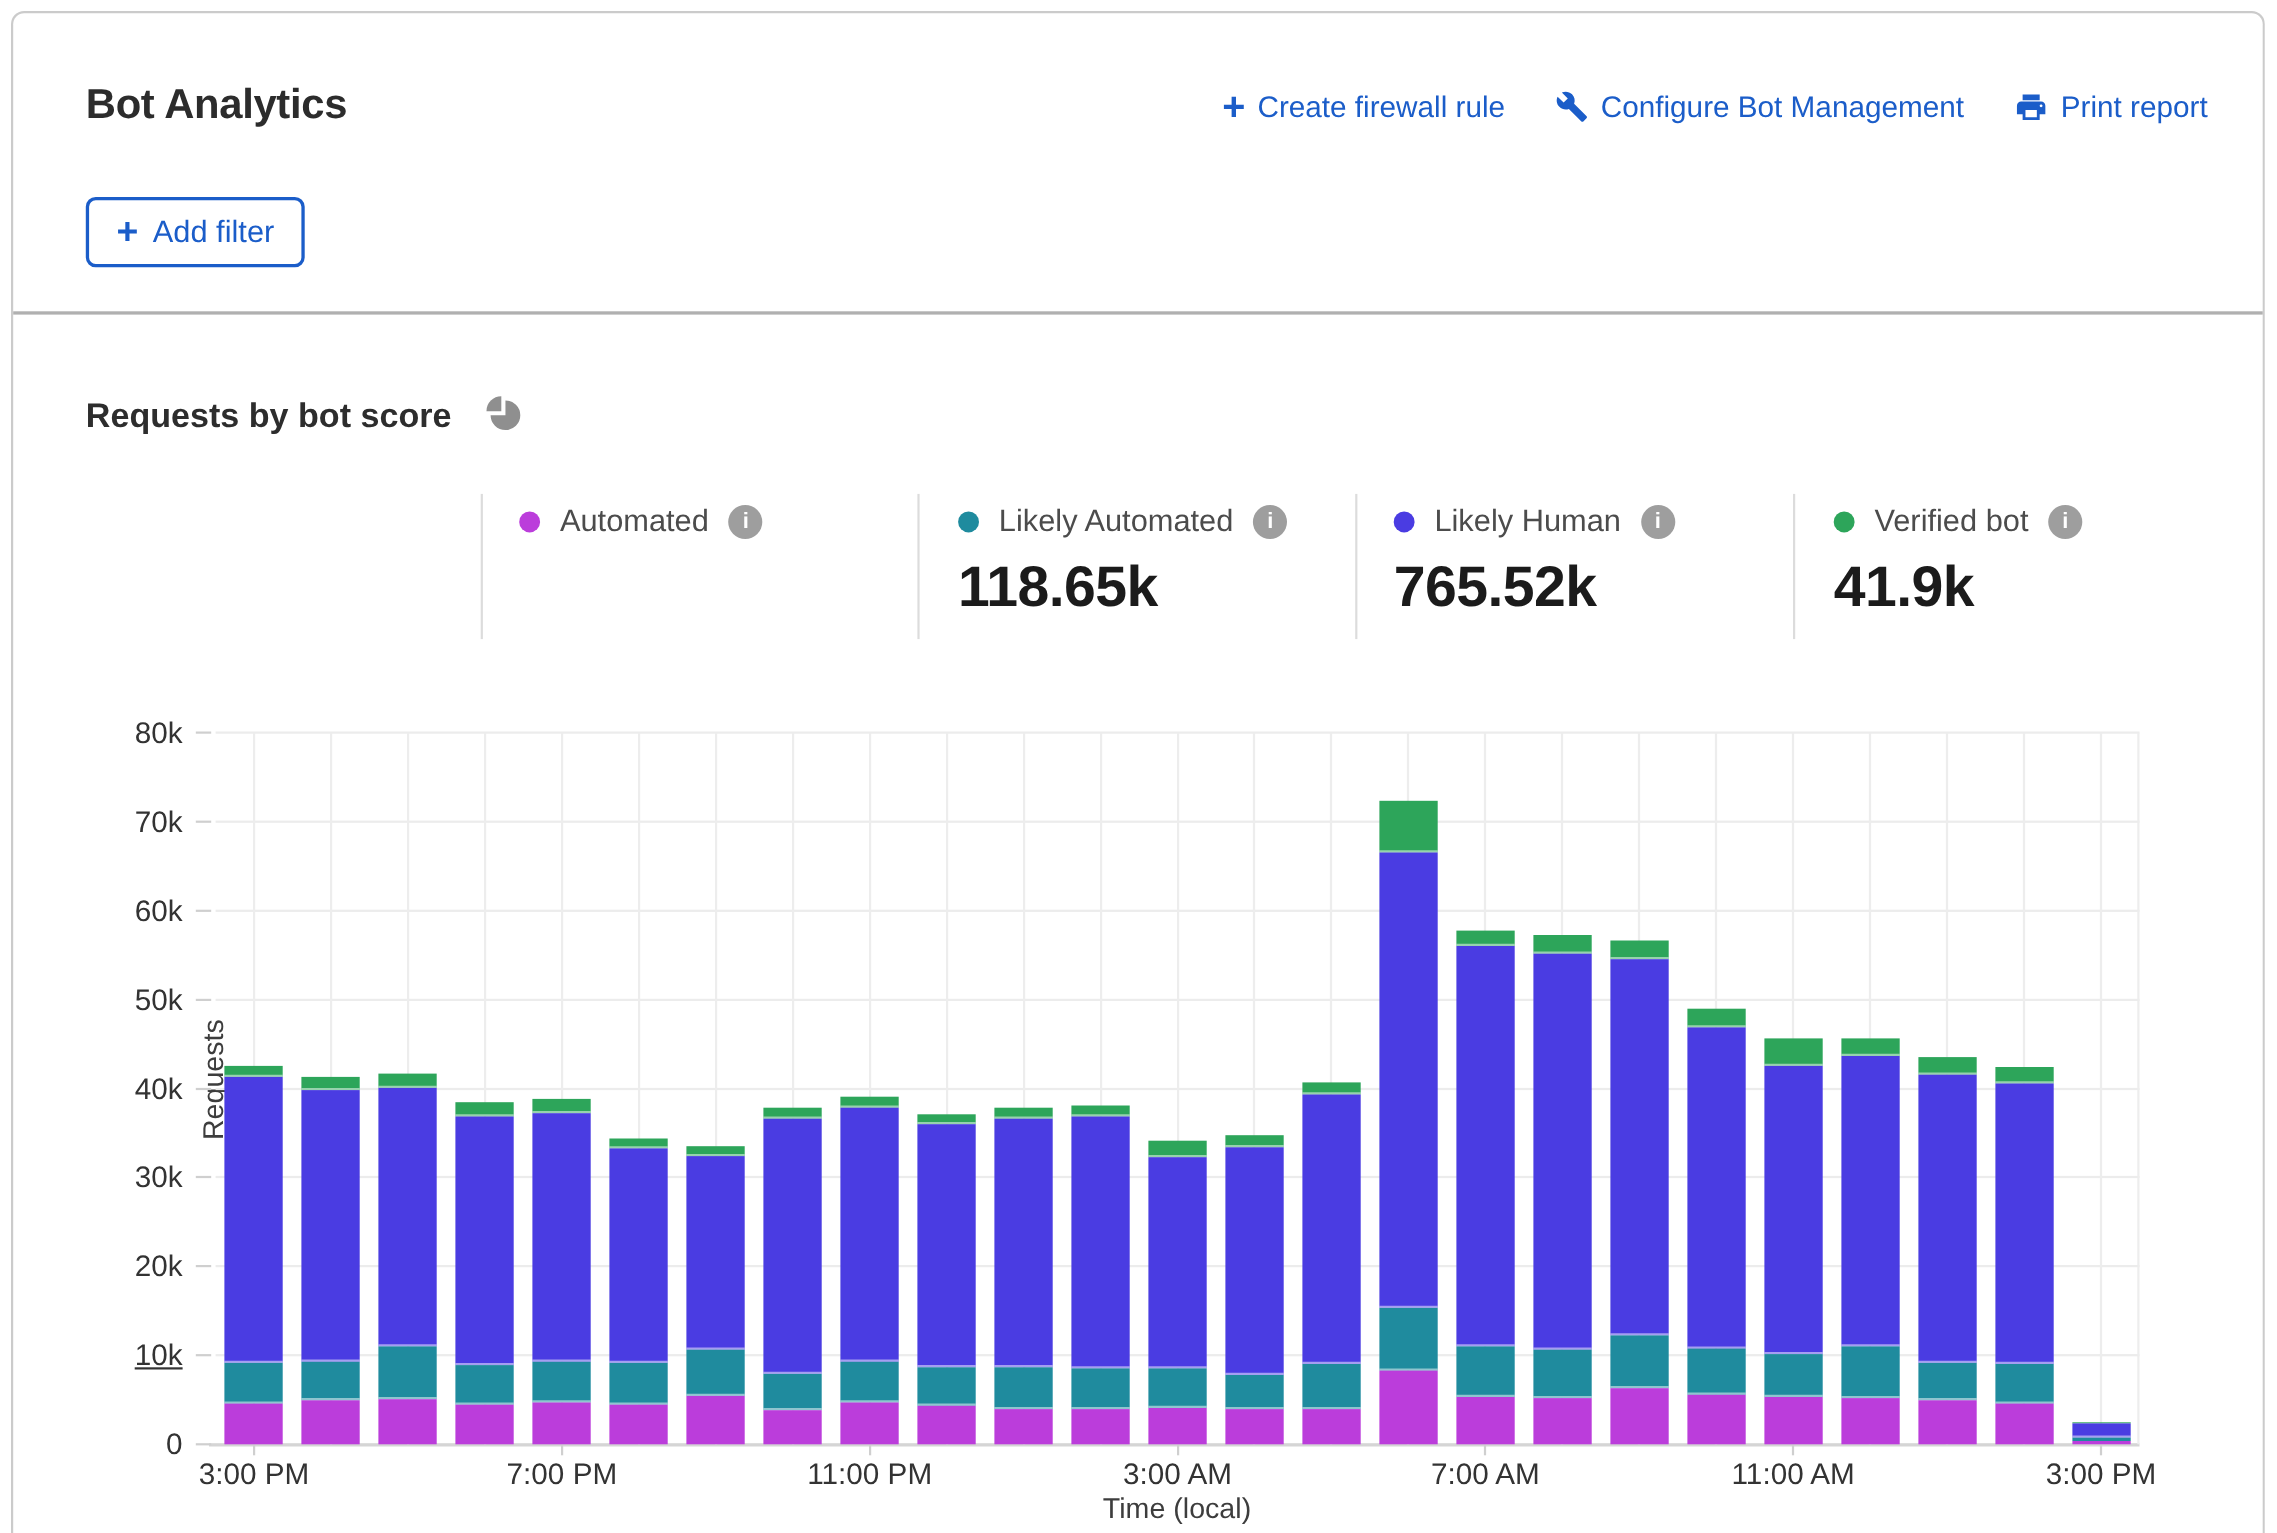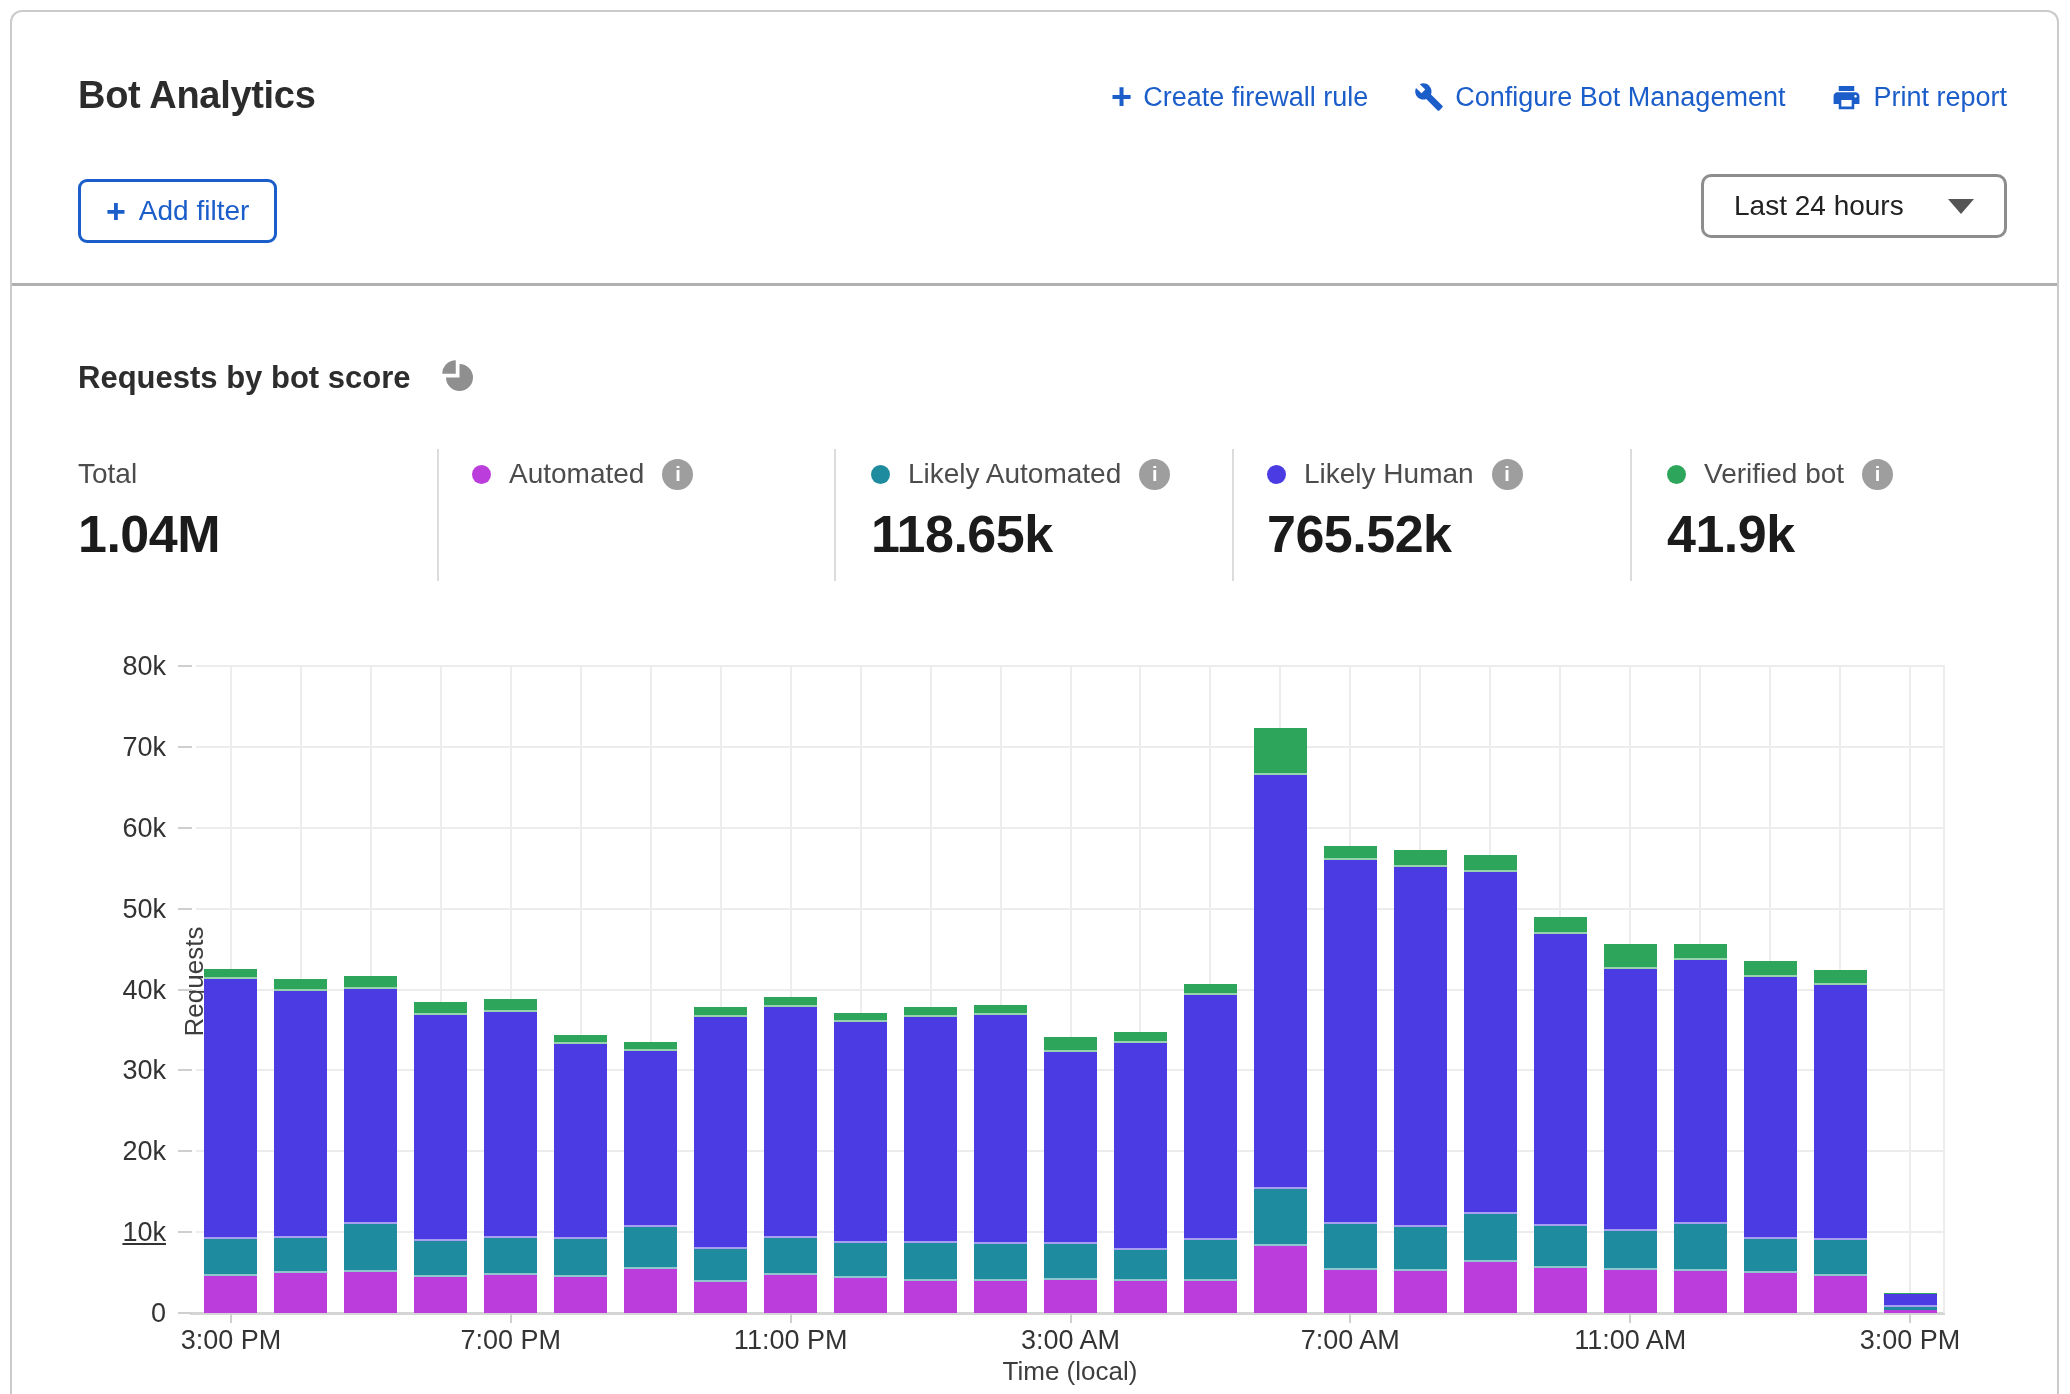--- a/index.html
+++ b/index.html
@@ -124,41 +124,31 @@
       </span>
       <span>Print report</span>
     </a>
   </div>
 
   <button class="add-filter">
     <span class="plus-glyph">+</span>
     <span>Add filter</span>
   </button>
 
-  <div class="time-select">
-    <span>Last 24 hours</span>
-    <span class="caret"></span>
-  </div>
 
   <div class="header-divider"></div>
 
   <div class="section-title">Requests by bot score</div>
   <span class="pie-icon">
     <svg width="36" height="36" viewBox="0 0 24 24" fill="#8f8f8f">
       <path d="M13 4 A9 9 0 1 1 4 13 L13 13 Z"></path>
       <path d="M10.5 1.5 A9 9 0 0 0 1.5 10.5 L10.5 10.5 Z"></path>
     </svg>
   </span>
 
-  <div class="stat s1">
-    <div class="stat-head">
-      <span class="stat-label">Total</span>
-    </div>
-    <div class="stat-value">1.04M</div>
-  </div>
   <div class="vdiv d1"></div>
   <div class="stat s2">
     <div class="stat-head">
       <span class="dot" style="background: rgb(187, 61, 219);"></span>
       <span class="stat-label">Automated</span>
       <span class="info-badge">i</span>
     </div>
   </div>
   <div class="vdiv d2"></div>
   <div class="stat s3">

